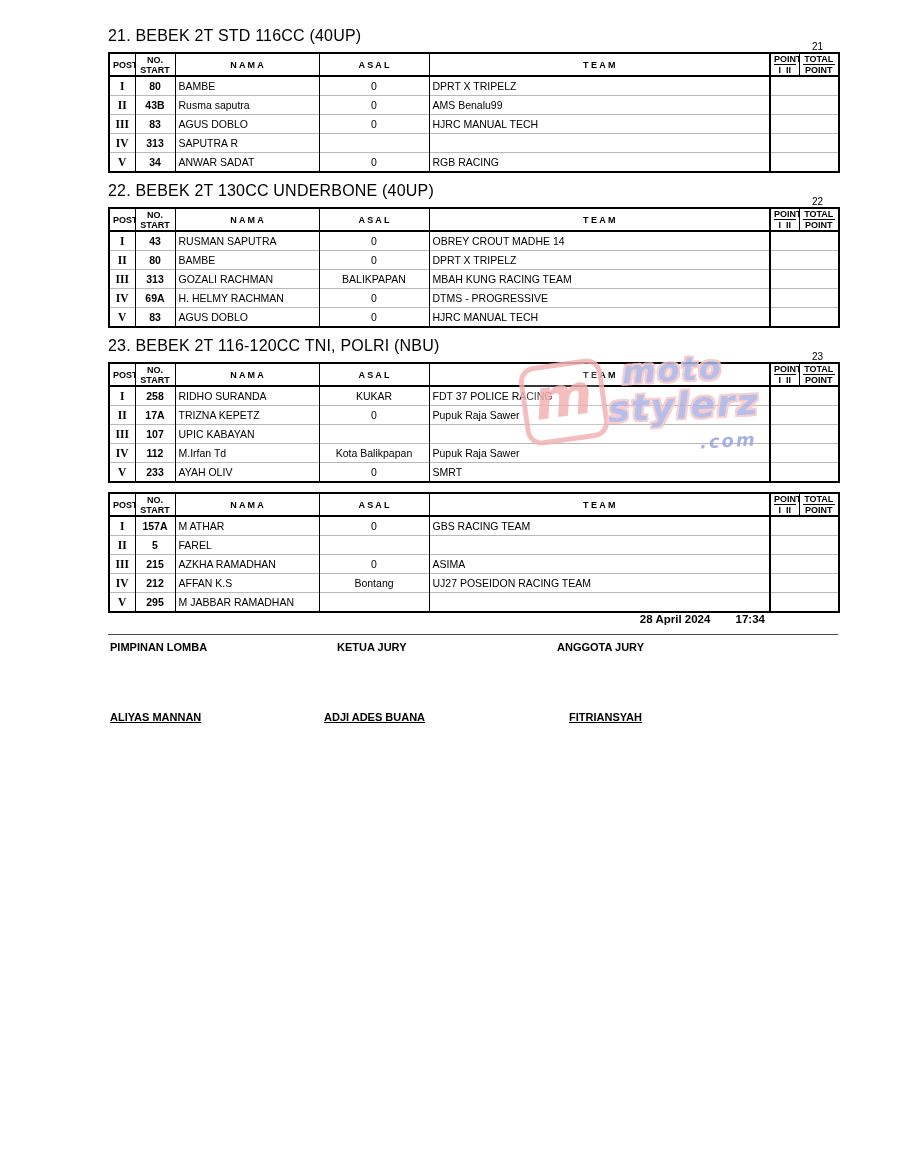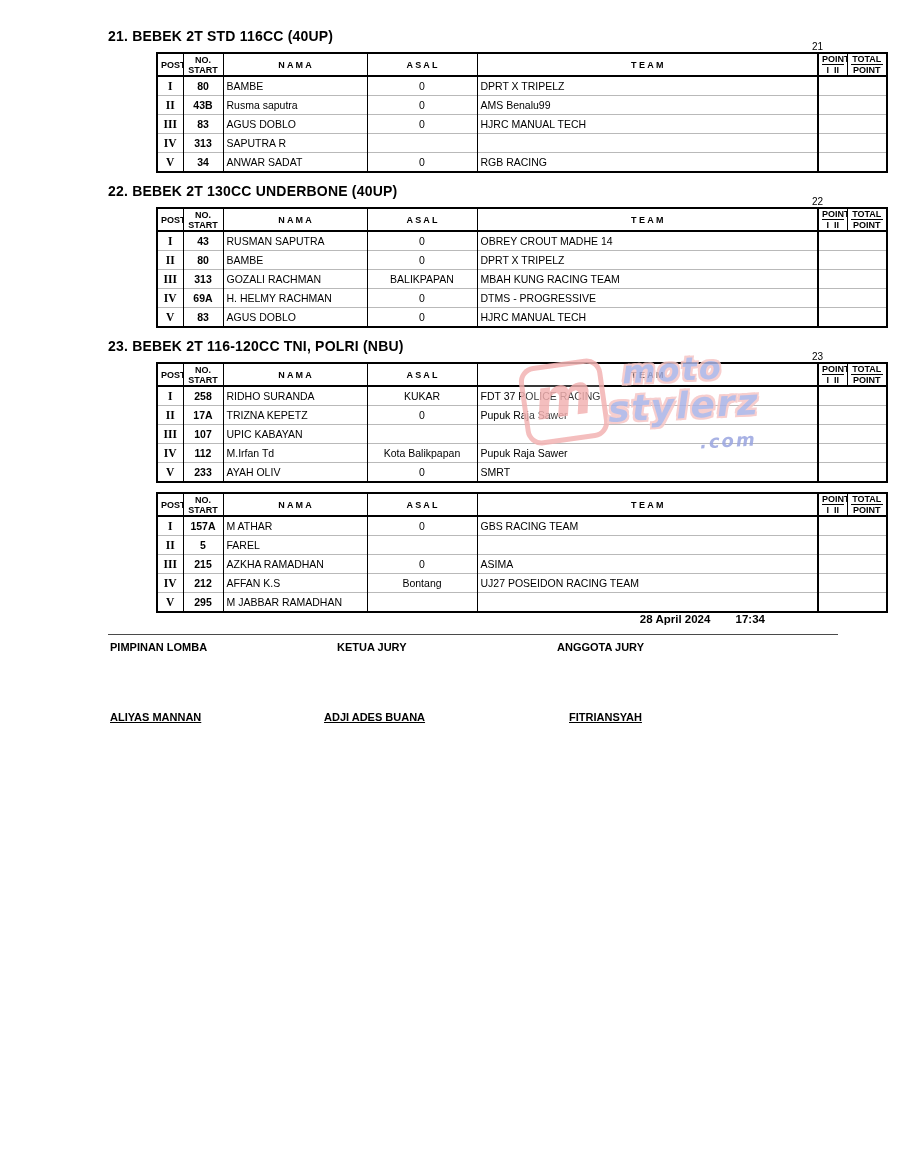--- a/index.html
+++ b/index.html
@@ -5,24 +5,24 @@
   html,body { margin:0; padding:0; background:#fff; }
   .page {
     position:relative; width:900px; height:1164px; background:#ffffff;
     font-family:"Liberation Sans", sans-serif; color:#000; overflow:hidden;
   }
   .content { position:absolute; left:108px; top:27px; width:730px; }
 
   
   .section { margin-bottom:9px; }
   .section-head { position:relative; height:16px; margin-bottom:9px; }
-  .section-title { font-size:14px; font-weight:bold; line-height:16px; letter-spacing:.2px; white-space:nowrap; }
+  .section-title { font-size:16px; font-weight:normal; line-height:16px; letter-spacing:.2px; white-space:nowrap; }
   .section-pageno { position:absolute; left:704px; top:14px; font-size:10px; line-height:12px; }
 
-  table.results { width:730px; border-collapse:collapse; table-layout:fixed; border:2px solid #000;margin-left:48px; }
+  table.results { width:730px; border-collapse:collapse; table-layout:fixed; border:2px solid #000; }
   table.results th, table.results td { padding:0 3px; overflow:hidden; white-space:nowrap; }
   thead th {
     font-size:9px; line-height:10px; font-weight:bold; text-align:center;
     height:20px; vertical-align:middle; border-left:1px solid #000; padding:0 1px;
   }
   thead tr { border-bottom:2px solid #000; }
   thead th:first-child { border-left:none; }
   th.c-point { border-left:2px solid #000; }
   .hb { border-bottom:1px solid #000; }
   .pre { white-space:pre; }

